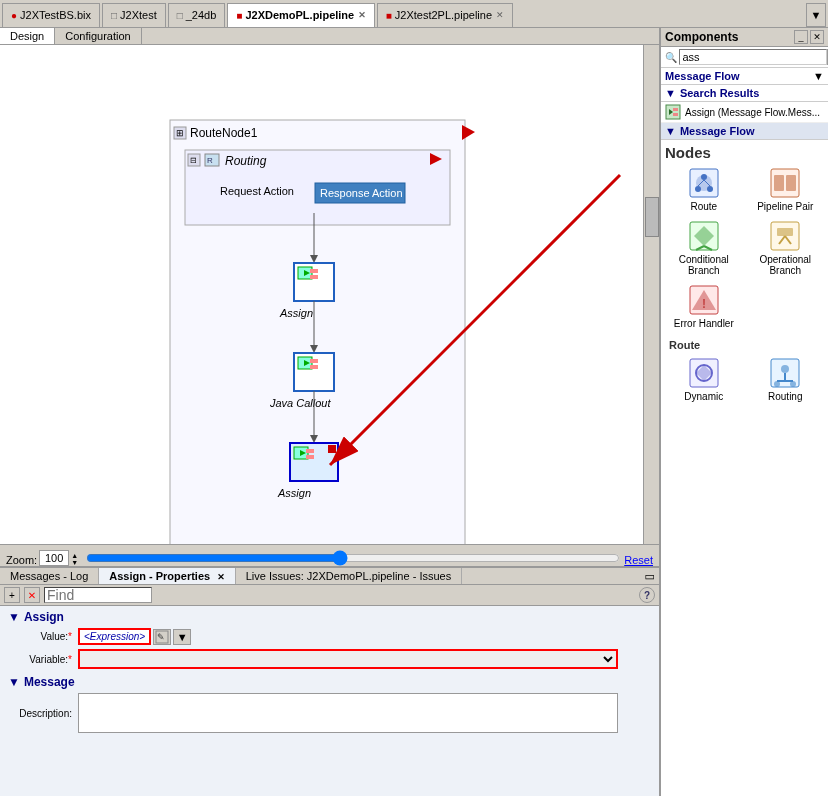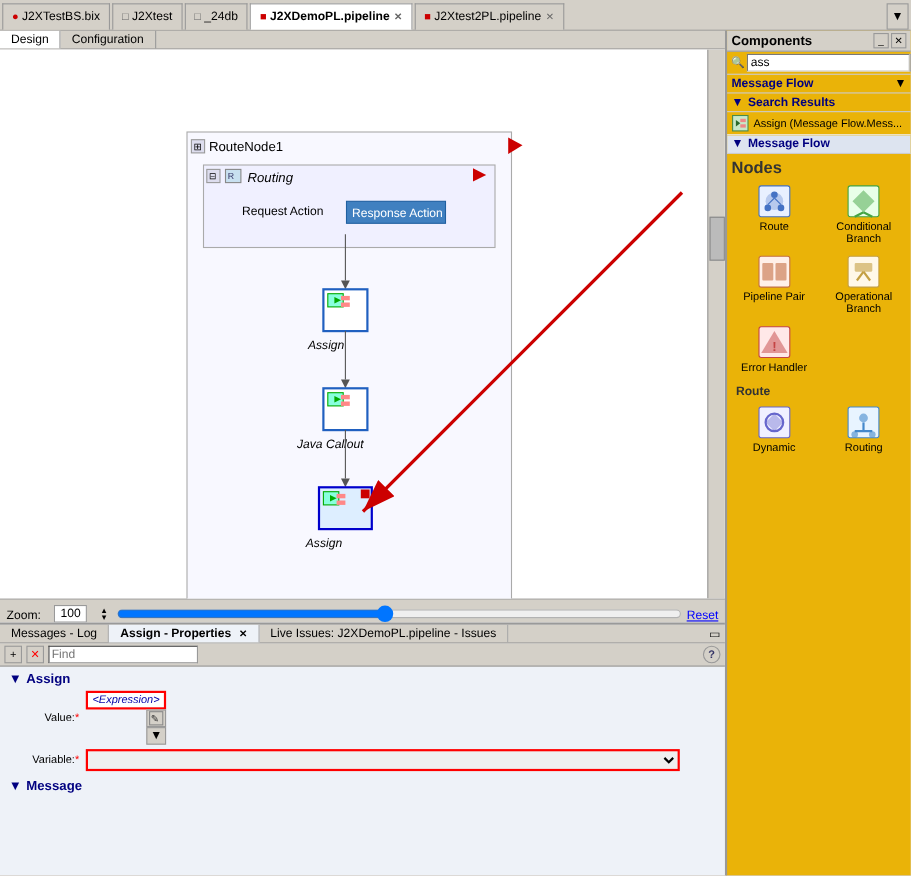--- a/index.html
+++ b/index.html
@@ -175,23 +175,23 @@
       border: 1px solid #999;
       background: #d4d0c8;
       cursor: pointer;
       display: flex;
       align-items: center;
       justify-content: center;
       font-size: 10px;
     }
     .search-input {
       height: 16px;
-      width: 136px;
+      width: 108px;
       border: 1px inset #999;
-      font-size: 11px;
+      font-size: 14px;
       padding: 0 2px;
     }
     .help-btn {
       margin-left: auto;
       width: 16px;
       height: 16px;
       border-radius: 50%;
       background: #d4d0c8;
       border: 1px solid #999;
       cursor: pointer;
@@ -231,22 +231,21 @@
       width: 70px;
       font-size: 10px;
       text-align: right;
       padding-right: 6px;
     }
     .form-label .required {
       color: red;
     }
     .expr-field {
       display: flex;
-      align-items: flex-end;
-      flex-direction: column;
+      align-items: center;
     }
     .expr-btn {
       background: #fff;
       border: 2px solid red;
       padding: 1px 4px;
       font-size: 10px;
       cursor: pointer;
       color: #00a;
       font-style: italic;
     }
@@ -273,21 +272,21 @@
       border: 1px solid #999;
       font-size: 11px;
       resize: none;
     }
 
     
     .right-panel {
       width: 168px;
       display: flex;
       flex-direction: column;
-      background: #eab308;
+      background: #ffffff;
       border-left: 1px solid #999;
     }
 
     .right-header {
       display: flex;
       align-items: center;
       background: #d4d0c8;
       border-bottom: 1px solid #999;
       padding: 2px 4px;
       justify-content: space-between;
@@ -558,21 +557,21 @@
         </svg>
       </div>
 
       <div class="scrollbar-v">
         <div style="width:14px;height:40px;background:#bbb;border:1px solid #888;margin:2px auto;position:absolute;top:30%;left:1px;"></div>
       </div>
     </div>
 
     <div class="zoom-bar">
       <span>Zoom:</span>
-      <input type="text" value="100" style="width: 30px; height: 16px; font-size: 11px; text-align: center; border: 1px solid rgb(153, 153, 153); margin: 0px 12px;">
+      <input type="text" value="100" style="width: 30px; height: 16px; font-size: 11px; text-align: center; border: 1px solid rgb(153, 153, 153); margin: 0px 2px;">
       <span style="display:flex;flex-direction:column;margin-right:4px;">
         <span style="font-size:7px;line-height:1;cursor:pointer;">▲</span>
         <span style="font-size:7px;line-height:1;cursor:pointer;">▼</span>
       </span>
       <input type="range" min="10" max="200" value="100" style="flex: 1 1 0%; margin: 0px 4px;">
       <span class="zoom-reset">Reset</span>
     </div>
 
     <div class="bottom-panel">
 
@@ -624,20 +623,26 @@
             <span>Variable:</span><span class="required">*</span>
           </div>
           <select class="var-select"></select>
         </div>
 
         <div class="section-header" style="margin-top:6px;">
           <span class="section-toggle">▼</span>
           <span>Message</span>
         </div>
 
+        <div class="form-row">
+          <div class="form-label">
+            <span>Description:</span>
+          </div>
+          <textarea class="desc-textarea" style=""></textarea>
+        </div>
       </div>
     </div>
   </div>
 
   <div class="right-panel">
 
     <div class="right-header">
       <span class="right-title">Components</span>
       <div class="right-btns">
         <div class="right-btn">_</div>
@@ -693,38 +698,38 @@
                 <line x1="16" y1="13" x2="10" y2="19" stroke="#4472c4" stroke-width="1"></line>
                 <line x1="16" y1="13" x2="22" y2="19" stroke="#4472c4" stroke-width="1"></line>
               </svg>
             </div>
             <span>Route</span>
           </div>
 
           <div class="node-item">
             <div class="node-icon">
               <svg width="32" height="32" viewBox="0 0 32 32" xmlns="http://www.w3.org/2000/svg">
+                <rect x="2" y="2" width="28" height="28" rx="2" fill="#fff0e8" stroke="#c47044" stroke-width="1"></rect>
+                <rect x="5" y="8" width="10" height="16" rx="1" fill="#c47044" opacity="0.6"></rect>
+                <rect x="17" y="8" width="10" height="16" rx="1" fill="#c47044" opacity="0.6"></rect>
+              </svg>
+            </div>
+            <span>Pipeline Pair</span>
+          </div>
+
+          <div class="node-item">
+            <div class="node-icon">
+              <svg width="32" height="32" viewBox="0 0 32 32" xmlns="http://www.w3.org/2000/svg">
                 <rect x="2" y="2" width="28" height="28" rx="2" fill="#e8ffe8" stroke="#44a444" stroke-width="1"></rect>
                 <polygon points="16,6 26,16 16,26 6,16" fill="#44a444" opacity="0.5"></polygon>
                 <line x1="16" y1="26" x2="8" y2="30" stroke="#44a444" stroke-width="2"></line>
                 <line x1="16" y1="26" x2="24" y2="30" stroke="#44a444" stroke-width="2"></line>
               </svg>
             </div>
             <span>Conditional Branch</span>
-          </div>
-
-          <div class="node-item">
-            <div class="node-icon">
-              <svg width="32" height="32" viewBox="0 0 32 32" xmlns="http://www.w3.org/2000/svg">
-                <rect x="2" y="2" width="28" height="28" rx="2" fill="#fff0e8" stroke="#c47044" stroke-width="1"></rect>
-                <rect x="5" y="8" width="10" height="16" rx="1" fill="#c47044" opacity="0.6"></rect>
-                <rect x="17" y="8" width="10" height="16" rx="1" fill="#c47044" opacity="0.6"></rect>
-              </svg>
-            </div>
-            <span>Pipeline Pair</span>
           </div>
 
           <div class="node-item">
             <div class="node-icon">
               <svg width="32" height="32" viewBox="0 0 32 32" xmlns="http://www.w3.org/2000/svg">
                 <rect x="2" y="2" width="28" height="28" rx="2" fill="#fff8e8" stroke="#c4a044" stroke-width="1"></rect>
                 <rect x="8" y="8" width="16" height="8" rx="1" fill="#c4a044" opacity="0.6"></rect>
                 <line x1="16" y1="16" x2="10" y2="24" stroke="#c4a044" stroke-width="2"></line>
                 <line x1="16" y1="16" x2="22" y2="24" stroke="#c4a044" stroke-width="2"></line>
               </svg>

